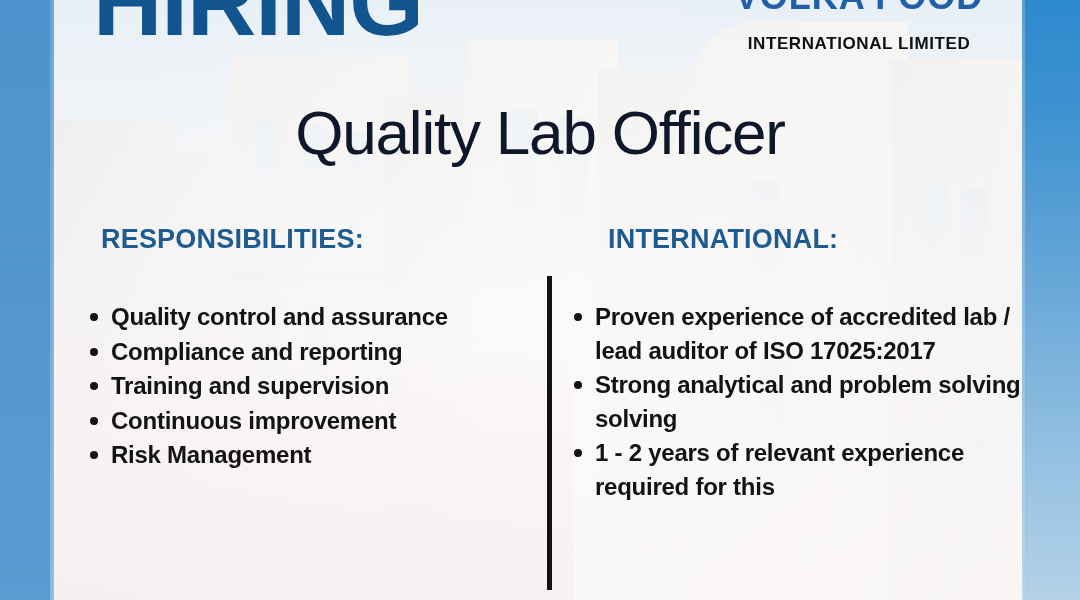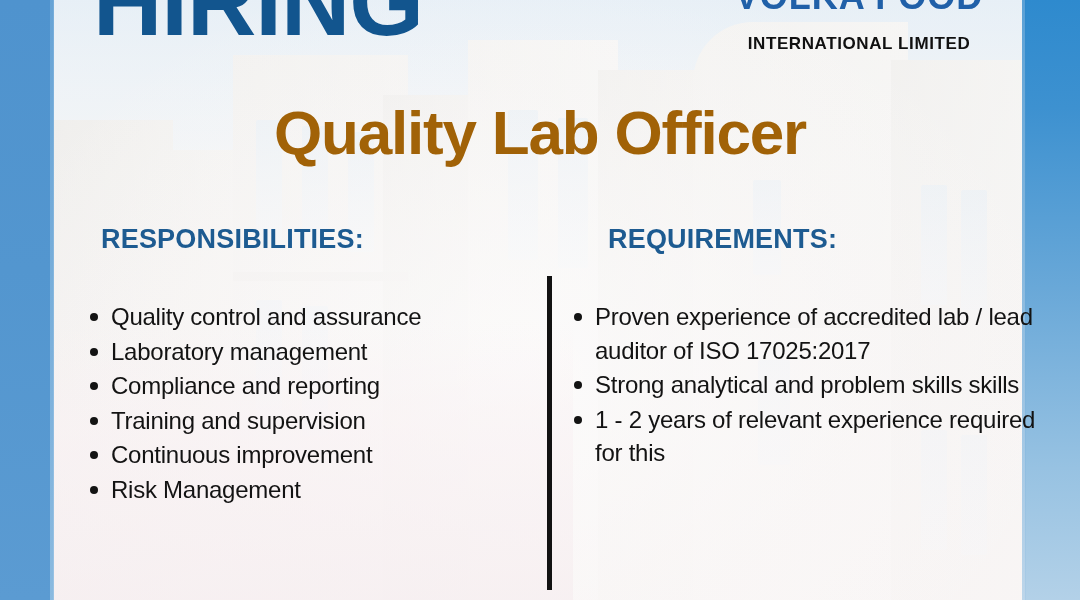--- a/index.html
+++ b/index.html
@@ -36,30 +36,30 @@
   .band-right-edge{position:absolute;left:1022px;top:0;width:4px;height:600px;background:linear-gradient(180deg,#2b86cb,#a9cbe6);opacity:.75;}
 
   
   .hiring{position:absolute;left:93px;top:-46px;font-size:96px;line-height:96px;font-weight:700;
      letter-spacing:-1px;color:#12558e;font-family:"Liberation Sans","DejaVu Sans",sans-serif;}
   .logo{position:absolute;right:56px;top:-22px;text-align:center;width:330px;}
   .logo-main{font-size:36px;line-height:38px;font-weight:700;color:#2060a8;letter-spacing:1px;font-family:"Liberation Sans",sans-serif;}
   .logo-sub{font-size:17px;line-height:20px;font-weight:700;color:#101010;letter-spacing:.6px;margin-top:18px;}
 
   .jobtitle{position:absolute;left:0;right:0;top:98px;text-align:center;
-     font-size:62px;line-height:70px;font-weight:700;color:#a16207;letter-spacing:-1.2px;}
+     font-size:62px;line-height:70px;font-weight:400;color:#0f172a;letter-spacing:-1.2px;}
 
   .col-head{position:absolute;font-size:27px;line-height:34px;font-weight:700;color:#1d5b91;letter-spacing:.2px;}
   .head-resp{left:101px;top:222px;}
   .head-req{left:608px;top:222px;}
 
   .divider{position:absolute;left:547px;top:276px;width:5px;height:314px;background:#121212;}
 
   ul.joblist{position:absolute;margin:0;padding:0 0 0 30px;list-style:none;}
-  ul.joblist li{position:relative;font-size:24px;line-height:33.5px;font-weight:400;color:#131313;
+  ul.joblist li{position:relative;font-size:24px;line-height:33.5px;font-weight:700;color:#131313;
      letter-spacing:-.25px;margin:0 0 1px 0;}
   ul.joblist li::before{content:"";position:absolute;left:-21px;top:13px;width:8px;height:8px;border-radius:50%;background:#131313;}
   .list-resp{left:81px;top:300px;width:470px;}
   .list-req{left:565px;top:300px;width:460px;}
 </style>
 </head>
 <body>
 
 <div id="poster">
 
@@ -105,32 +105,31 @@
   <div class="hiring">HIRING</div>
 
   <div class="logo">
     <div class="logo-main">VOLKA FOOD</div>
     <div class="logo-sub">INTERNATIONAL LIMITED</div>
   </div>
 
   <div class="jobtitle">Quality Lab Officer</div>
 
   <div class="col-head head-resp">RESPONSIBILITIES:</div>
-  <div class="col-head head-req">REQUIREMENTS:</div>
+  <div class="col-head head-req">INTERNATIONAL:</div>
 
   <div class="divider"></div>
 
   <ul class="joblist list-resp">
     <li>Quality control and assurance</li>
-    <li>Laboratory management</li>
     <li>Compliance and reporting</li>
     <li>Training and supervision</li>
     <li>Continuous improvement</li>
     <li>Risk Management</li>
   </ul>
 
   <ul class="joblist list-req">
     <li>Proven experience of accredited lab / lead auditor of ISO 17025:2017</li>
-    <li>Strong analytical and problem skills skills</li>
+    <li>Strong analytical and problem solving solving</li>
     <li>1 - 2 years of relevant experience required for this</li>
   </ul>
 
 </div>
 
 </body></html>

